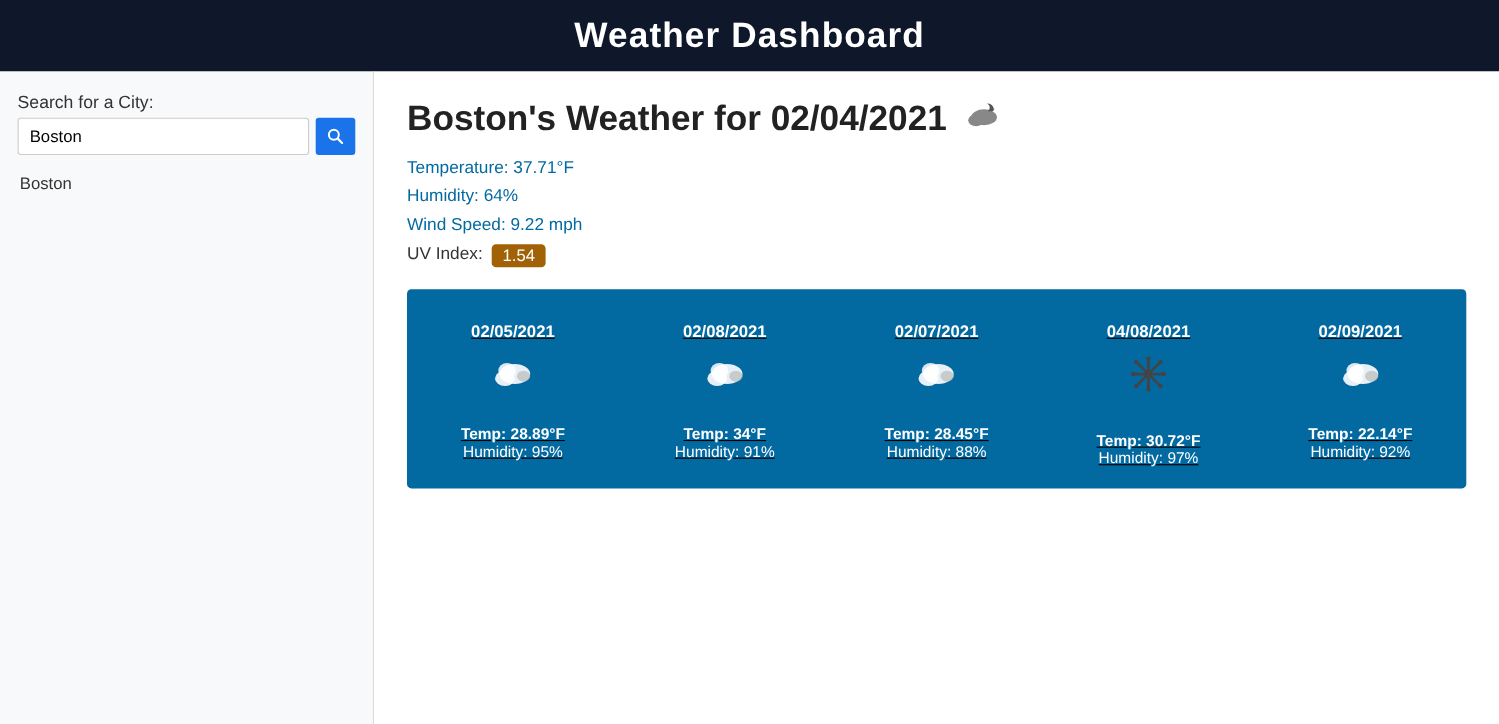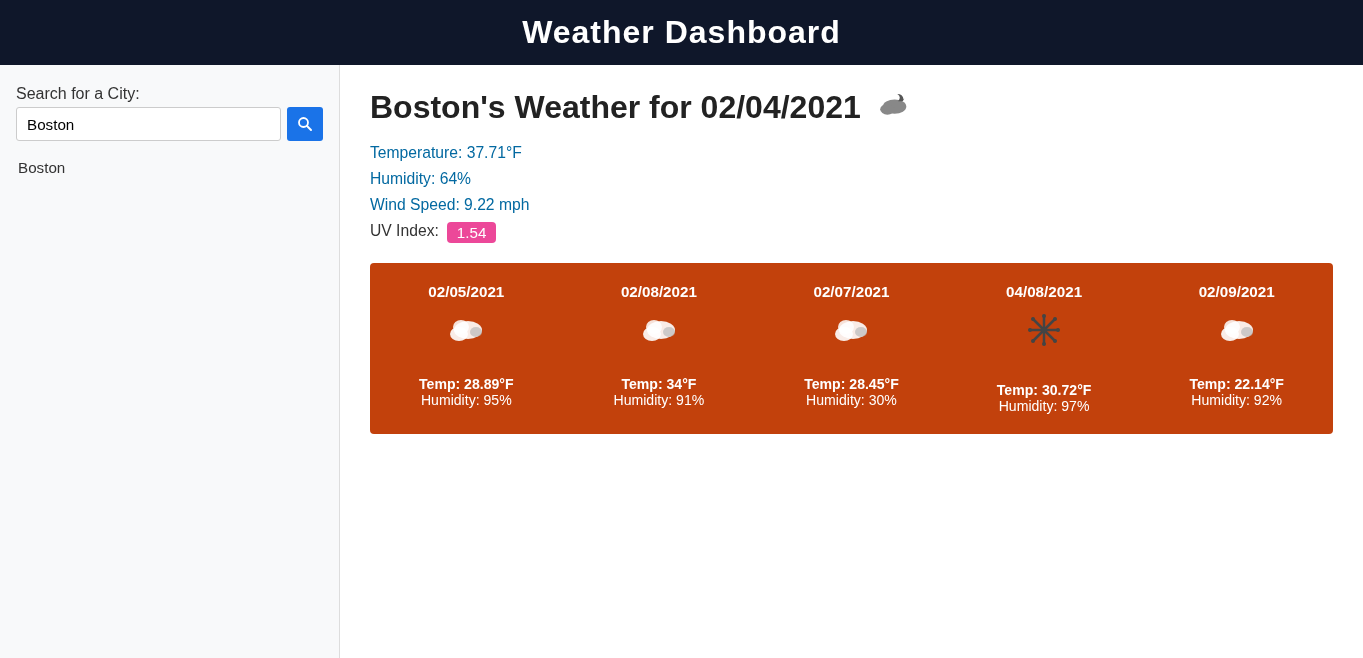--- a/index.html
+++ b/index.html
@@ -106,34 +106,35 @@
 
     .uv-row {
       display: flex;
       gap: 8px;
       font-size: 0.98rem;
       color: #333;
       margin-bottom: 8px;
     }
 
     .uv-badge {
-      background: #ec4899;
+      background: #a16207;
       color: white;
       padding: 2px 10px;
       border-radius: 4px;
       font-size: 0.95rem;
     }
 
     .forecast-grid {
       display: flex;
-      background: #c2410c;
+      background: #0369a1;
       border-radius: 4px;
       overflow: hidden;
-      padding: 12px 0 12px 0;
+      padding: 22px 0 12px 0;
       gap: 0;
+      text-decoration: underline;
     }
 
     .forecast-day {
       flex: 1;
       display: flex;
       flex-direction: column;
       align-items: center;
       padding: 8px 10px;
       color: white;
     }
@@ -239,21 +240,21 @@
         <div class="forecast-day">
       <div class="forecast-date">02/07/2021</div>
       <div class="forecast-weather-icon"><svg width="40" height="30" viewBox="0 0 40 30" fill="none">
         <ellipse cx="22" cy="18" rx="14" ry="9" fill="white" opacity="0.9"></ellipse>
         <ellipse cx="13" cy="22" rx="9" ry="7" fill="white" opacity="0.9"></ellipse>
         <ellipse cx="15" cy="15" rx="8" ry="7" fill="white" opacity="0.85"></ellipse>
 
         <ellipse cx="30" cy="20" rx="6" ry="5" fill="#bbb" opacity="0.7"></ellipse>
       </svg></div>
       <div class="forecast-temp">Temp: 28.45°F</div>
-      <div class="forecast-humidity">Humidity: 30%</div>
+      <div class="forecast-humidity">Humidity: 88%</div>
     </div>
         <div class="forecast-day">
       <div class="forecast-date">04/08/2021</div>
       <div class="forecast-weather-icon"><svg width="36" height="36" viewBox="0 0 36 36" fill="none">
         <line x1="18" y1="4" x2="18" y2="32" stroke="#444" stroke-width="2.5" stroke-linecap="round"></line>
         <line x1="4" y1="18" x2="32" y2="18" stroke="#444" stroke-width="2.5" stroke-linecap="round"></line>
         <line x1="7" y1="7" x2="29" y2="29" stroke="#444" stroke-width="2.5" stroke-linecap="round"></line>
         <line x1="29" y1="7" x2="7" y2="29" stroke="#444" stroke-width="2.5" stroke-linecap="round"></line>
         <circle cx="18" cy="18" r="3" fill="#444"></circle>
         <circle cx="18" cy="4" r="2" fill="#444"></circle>

